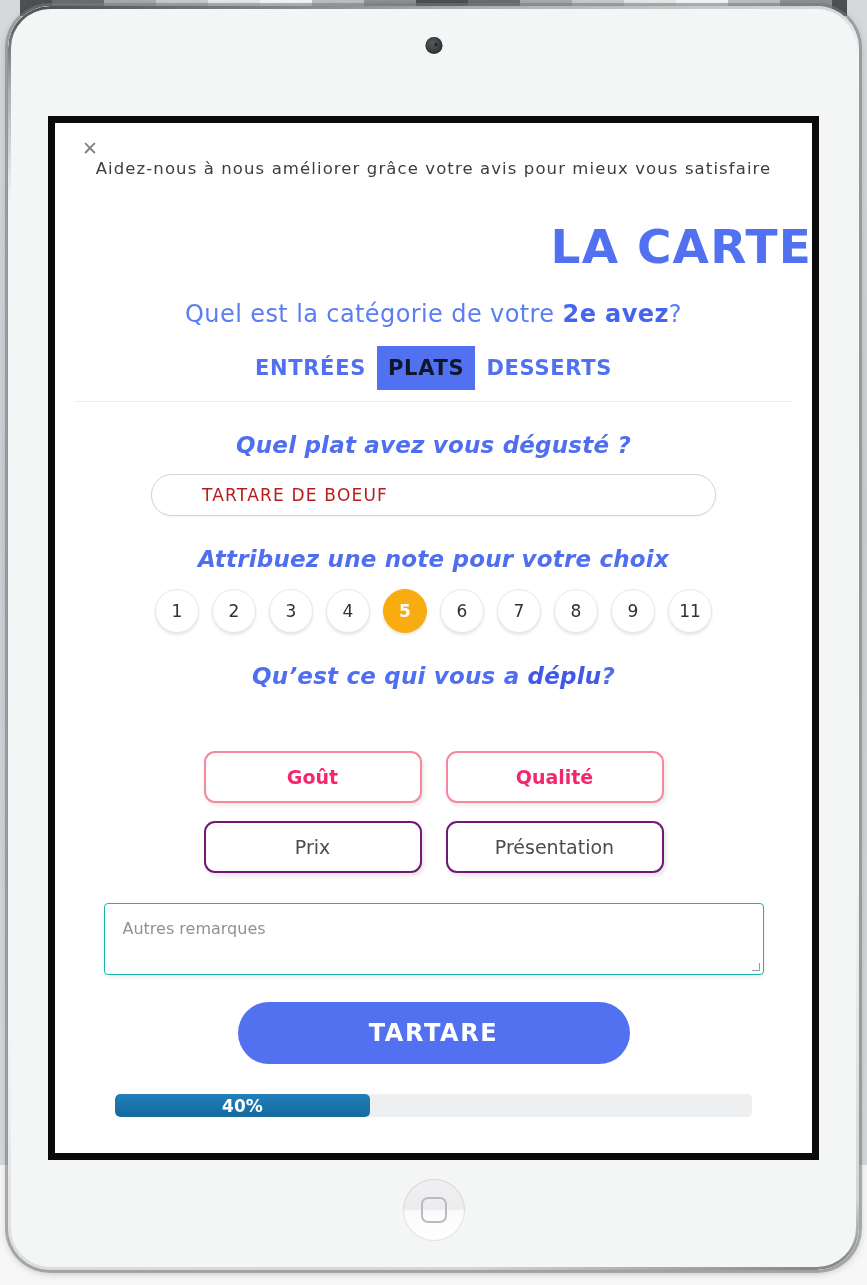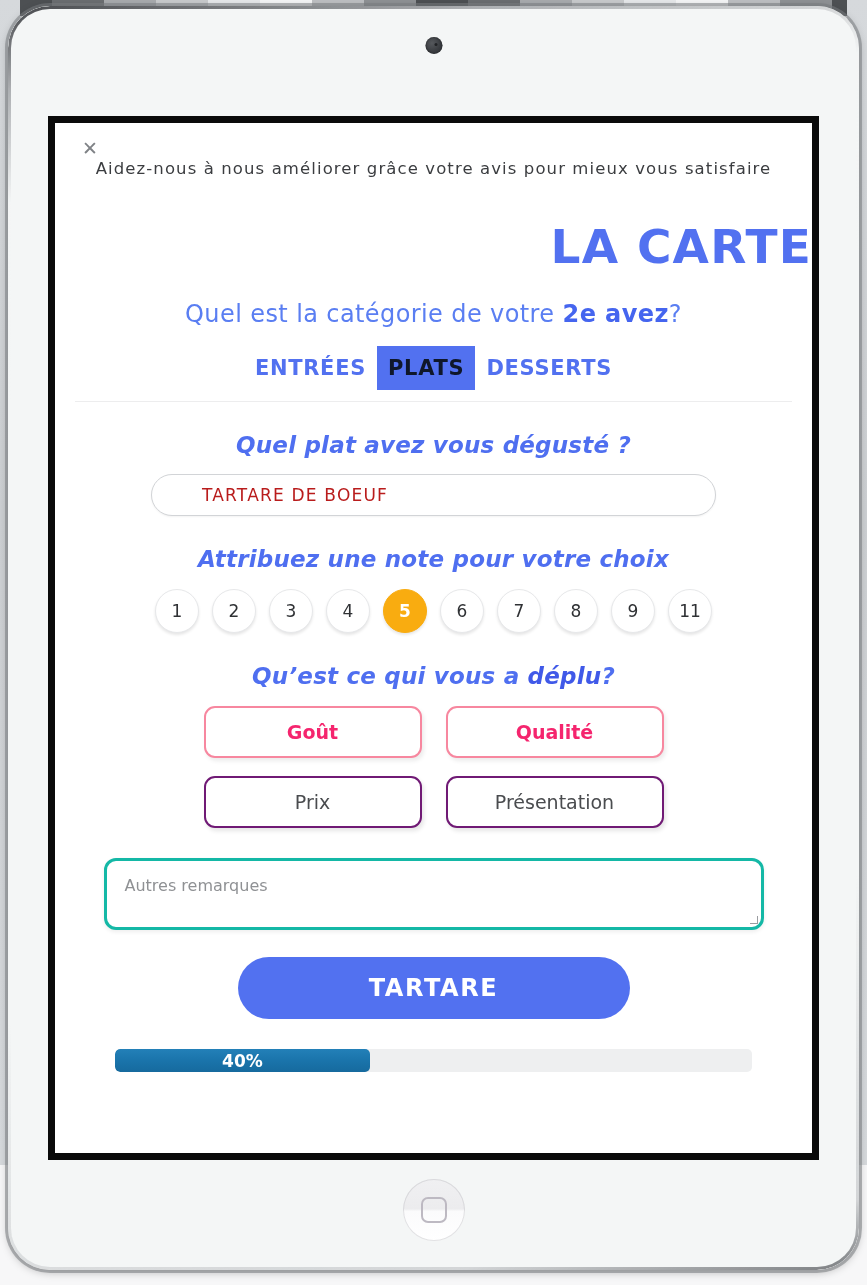--- a/index.html
+++ b/index.html
@@ -298,28 +298,29 @@
     color: #4a4c4f;
     cursor: pointer;
     box-shadow: 2px 3px 4px rgba(0,0,0,0.10);
     font-family: "DejaVu Sans", sans-serif;
   }
   .opt.selected {
     border: 2px solid #f7879f;
     color: #f5256e;
     font-weight: 800;
     box-shadow: 2px 3px 4px rgba(0,0,0,0.08);
+    margin-top: 45px;
   }
 
   .remarks {
     margin: 30px auto 0 auto;
     width: 660px;
     height: 72px;
-    border: 3px solid #14b8a6;
-    border-radius: 12px;
+    border: 1px solid #14b8a6;
+    border-radius: 4px;
     background: #ffffff;
     box-shadow: 0 2px 4px rgba(0,0,0,0.07);
     position: relative;
   }
   .remarks textarea {
     width: 100%;
     height: 100%;
     border: none;
     outline: none;
     resize: none;

